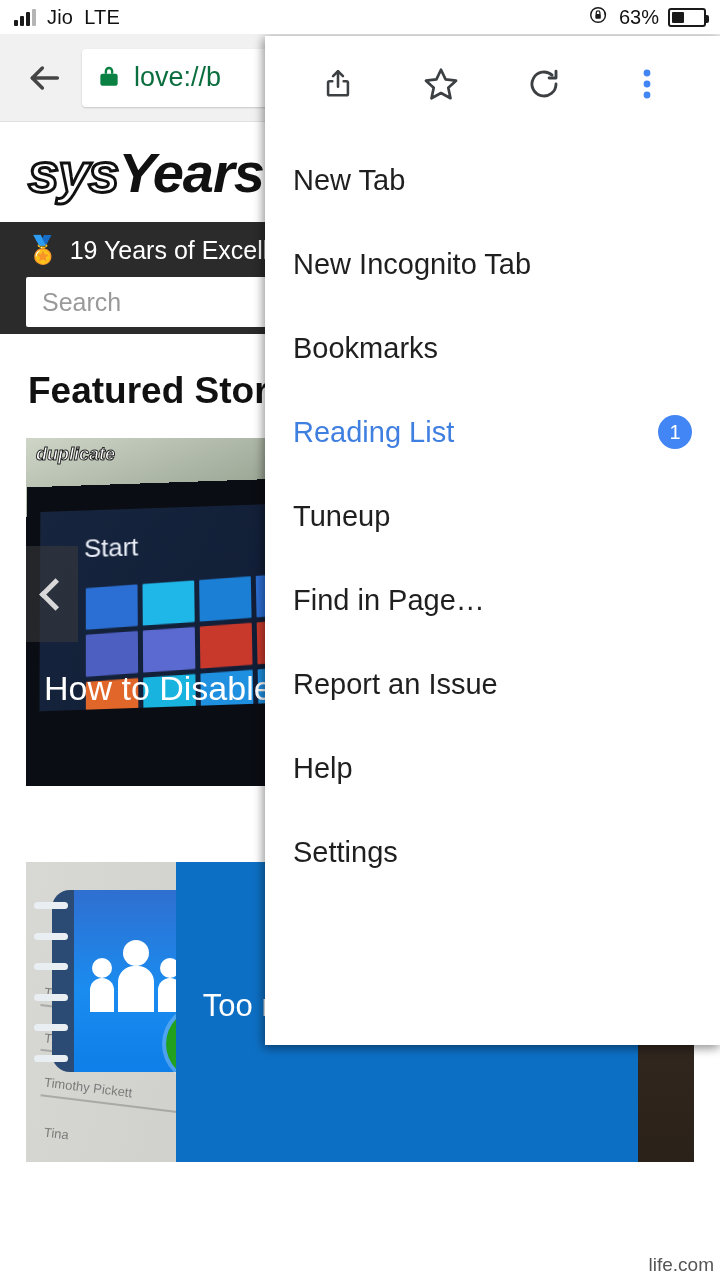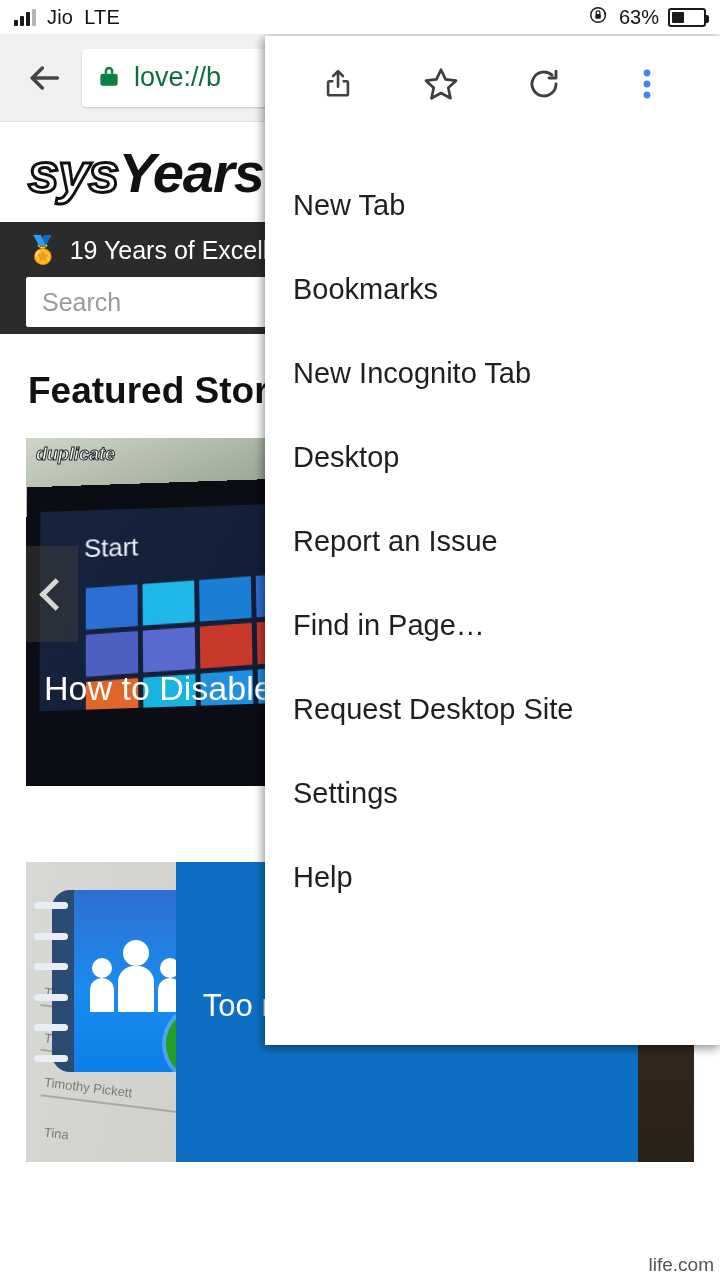--- a/index.html
+++ b/index.html
@@ -120,21 +120,21 @@
   
   .menu {
     position:absolute; top: 36px; left: 265px; width: 455px; min-height: 1009px;
     background: #ffffff; z-index: 30;
     box-shadow: -2px 2px 10px rgba(0,0,0,.28), 0 3px 10px rgba(0,0,0,.25);
   }
   .menu-header { display:flex; align-items:center; height: 96px; padding: 0 22px; }
   .menu-header .mh-item { flex:1; display:flex; align-items:center; justify-content:center; height:100%; }
   .menu-list { padding: 6px 0 24px; }
   .menu-item {
-    height: 84px; display:flex; align-items:flex-end; padding: 0 28px;
+    height: 84px; display:flex; align-items:center; padding: 0 28px;
     font-size: 29px; color: #1f1f1f;
   }
   .menu-item.accent { color: #3f7fe0; }
   .badge {
     margin-left: auto; width: 34px; height: 34px; border-radius: 50%;
     background: #4285f4; color:#fff; font-size: 20px;
     display:flex; align-items:center; justify-content:center;
   }
   .watermark {
     position:absolute; right: 6px; bottom: 4px; font-size: 19px; color:#555; z-index: 35;
@@ -323,40 +323,41 @@
           <circle cx="5" cy="28" r="3.4" fill="#4285f4"></circle>
         </svg>
       </div>
     </div>
 
     <div class="menu-list">
       <div class="menu-item">
           <span>New Tab</span>
         </div>
       <div class="menu-item">
+          <span>New Incognito Tab</span>
+        </div>
+      <div class="menu-item">
           <span>Bookmarks</span>
         </div>
-      <div class="menu-item">
-          <span>New Incognito Tab</span>
-        </div>
-      <div class="menu-item">
-          <span>Desktop</span>
+      <div class="menu-item accent">
+        <span>Reading List</span>
+        <span class="badge">1</span>
+      </div>
+      <div class="menu-item">
+          <span>Tuneup</span>
+        </div>
+      <div class="menu-item">
+          <span>Find in Page…</span>
         </div>
       <div class="menu-item">
           <span>Report an Issue</span>
         </div>
       <div class="menu-item">
-          <span>Find in Page…</span>
-        </div>
-      <div class="menu-item">
-          <span>Request Desktop Site</span>
+          <span>Help</span>
         </div>
       <div class="menu-item">
           <span>Settings</span>
-        </div>
-      <div class="menu-item">
-          <span>Help</span>
         </div>
     </div>
   </div>
 
   <div class="watermark">life.com</div>
 </div>
 
 </body></html>

